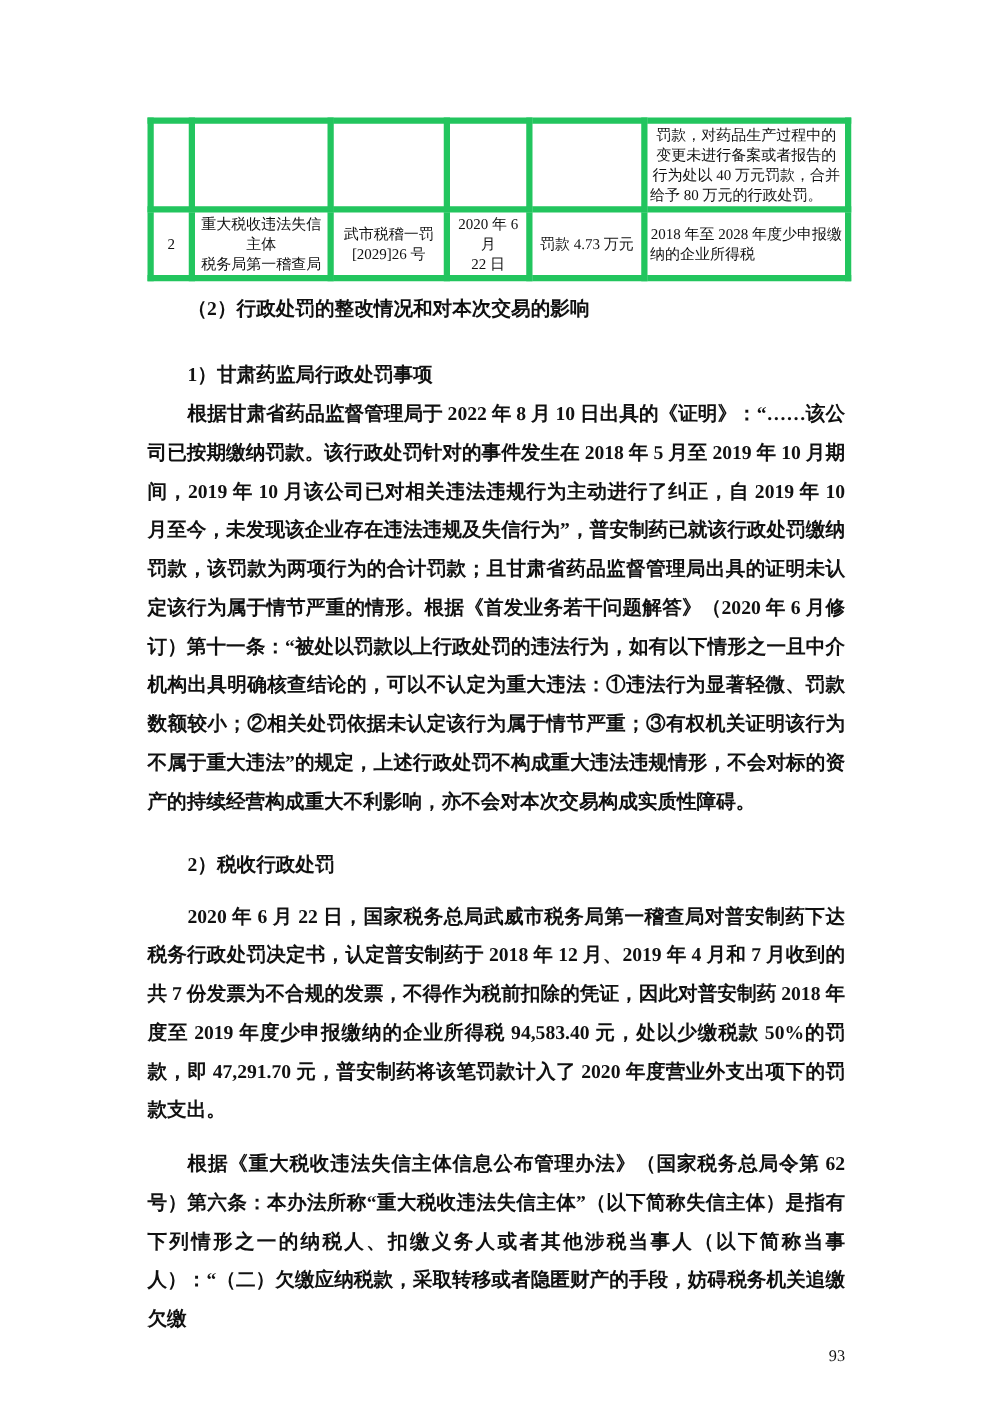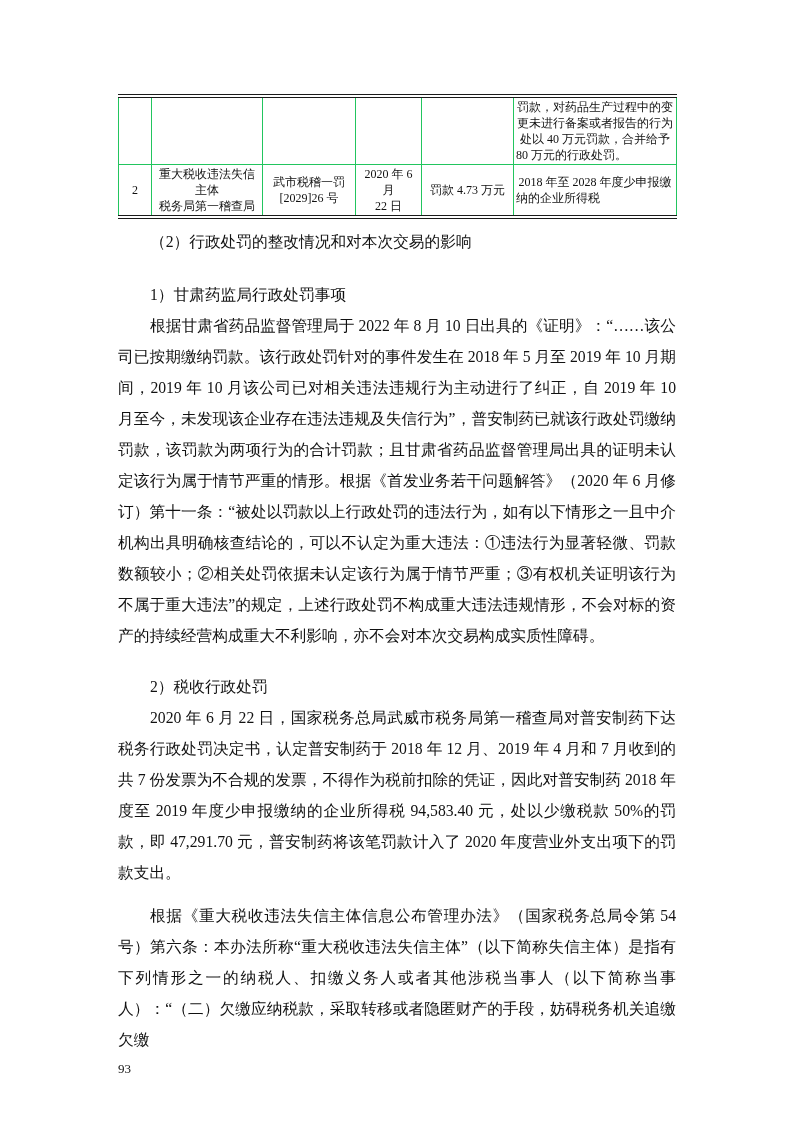--- a/index.html
+++ b/index.html
@@ -28,57 +28,58 @@
     width: 558px;
     margin-top: 94px;
     border-collapse: collapse;
     table-layout: fixed;
     font-size: 12px;
     line-height: 16px;
     border-top: 4px double #1a1a1a;
     border-bottom: 4px double #1a1a1a;
   }
   table.penalty td {
-    border: 1px solid #22c55e;
+    border: 5px solid #22c55e;
     padding: 1px 2px;
     text-align: center;
     vertical-align: middle;
     overflow: hidden;
   }
   table.penalty tr.row-cont  { height: 64px; }
   table.penalty tr.row-entry { height: 36px; }
   td.reason {
     text-align: justify;
     text-align-last: left;
     padding: 1px 3px;
   }
   .pre { white-space: pre-line; }
 
   
   .h, .para {
     font-size: 15.7px;
     line-height: 31px;
     margin: 0;
     text-indent: 32px;
+    font-weight: bold;
   }
   .h { text-align: left; }
   .para {
     text-align: justify;
     text-align-last: left;
   }
   .h-rect   { margin-top: 7px; }
   .h-gansu  { margin-top: 22px; }
   .p-gansu  { }
   .h-tax    { margin-top: 20px; }
-  .p-tax1   { }
+  .p-tax1   { margin-top: 10px; }
   .p-tax2   { margin-top: 12px; }
 
   .pagenum {
     margin-top: 4px;
-    text-align: left;
+    text-align: right;
     font-size: 13px;
     line-height: 20px;
   }
 </style>
 </head>
 <body>
 
 <div class="page">
   <div class="content">
 
@@ -117,18 +118,18 @@
     <div class="h h-rect">（2）行政处罚的整改情况和对本次交易的影响</div>
 
     <div class="h h-gansu">1）甘肃药监局行政处罚事项</div>
 
     <p class="para p-gansu">根据甘肃省药品监督管理局于 2022 年 8 月 10 日出具的《证明》：“……该公司已按期缴纳罚款。该行政处罚针对的事件发生在 2018 年 5 月至 2019 年 10 月期间，2019 年 10 月该公司已对相关违法违规行为主动进行了纠正，自 2019 年 10 月至今，未发现该企业存在违法违规及失信行为”，普安制药已就该行政处罚缴纳罚款，该罚款为两项行为的合计罚款；且甘肃省药品监督管理局出具的证明未认定该行为属于情节严重的情形。根据《首发业务若干问题解答》（2020 年 6 月修订）第十一条：“被处以罚款以上行政处罚的违法行为，如有以下情形之一且中介机构出具明确核查结论的，可以不认定为重大违法：①违法行为显著轻微、罚款数额较小；②相关处罚依据未认定该行为属于情节严重；③有权机关证明该行为不属于重大违法”的规定，上述行政处罚不构成重大违法违规情形，不会对标的资产的持续经营构成重大不利影响，亦不会对本次交易构成实质性障碍。</p>
 
     <div class="h h-tax">2）税收行政处罚</div>
 
     <p class="para p-tax1">2020 年 6 月 22 日，国家税务总局武威市税务局第一稽查局对普安制药下达税务行政处罚决定书，认定普安制药于 2018 年 12 月、2019 年 4 月和 7 月收到的共 7 份发票为不合规的发票，不得作为税前扣除的凭证，因此对普安制药 2018 年度至 2019 年度少申报缴纳的企业所得税 94,583.40 元，处以少缴税款 50%的罚款，即 47,291.70 元，普安制药将该笔罚款计入了 2020 年度营业外支出项下的罚款支出。</p>
 
-    <p class="para p-tax2">根据《重大税收违法失信主体信息公布管理办法》（国家税务总局令第 54 号）第六条：本办法所称“重大税收违法失信主体”（以下简称失信主体）是指有下列情形之一的纳税人、扣缴义务人或者其他涉税当事人（以下简称当事人）：“（二）欠缴应纳税款，采取转移或者隐匿财产的手段，妨碍税务机关追缴欠缴</p>
+    <p class="para p-tax2">根据《重大税收违法失信主体信息公布管理办法》（国家税务总局令第 62 号）第六条：本办法所称“重大税收违法失信主体”（以下简称失信主体）是指有下列情形之一的纳税人、扣缴义务人或者其他涉税当事人（以下简称当事人）：“（二）欠缴应纳税款，采取转移或者隐匿财产的手段，妨碍税务机关追缴欠缴</p>
 
     <div class="pagenum">93</div>
 
   </div>
 </div>
 
 </body></html>

